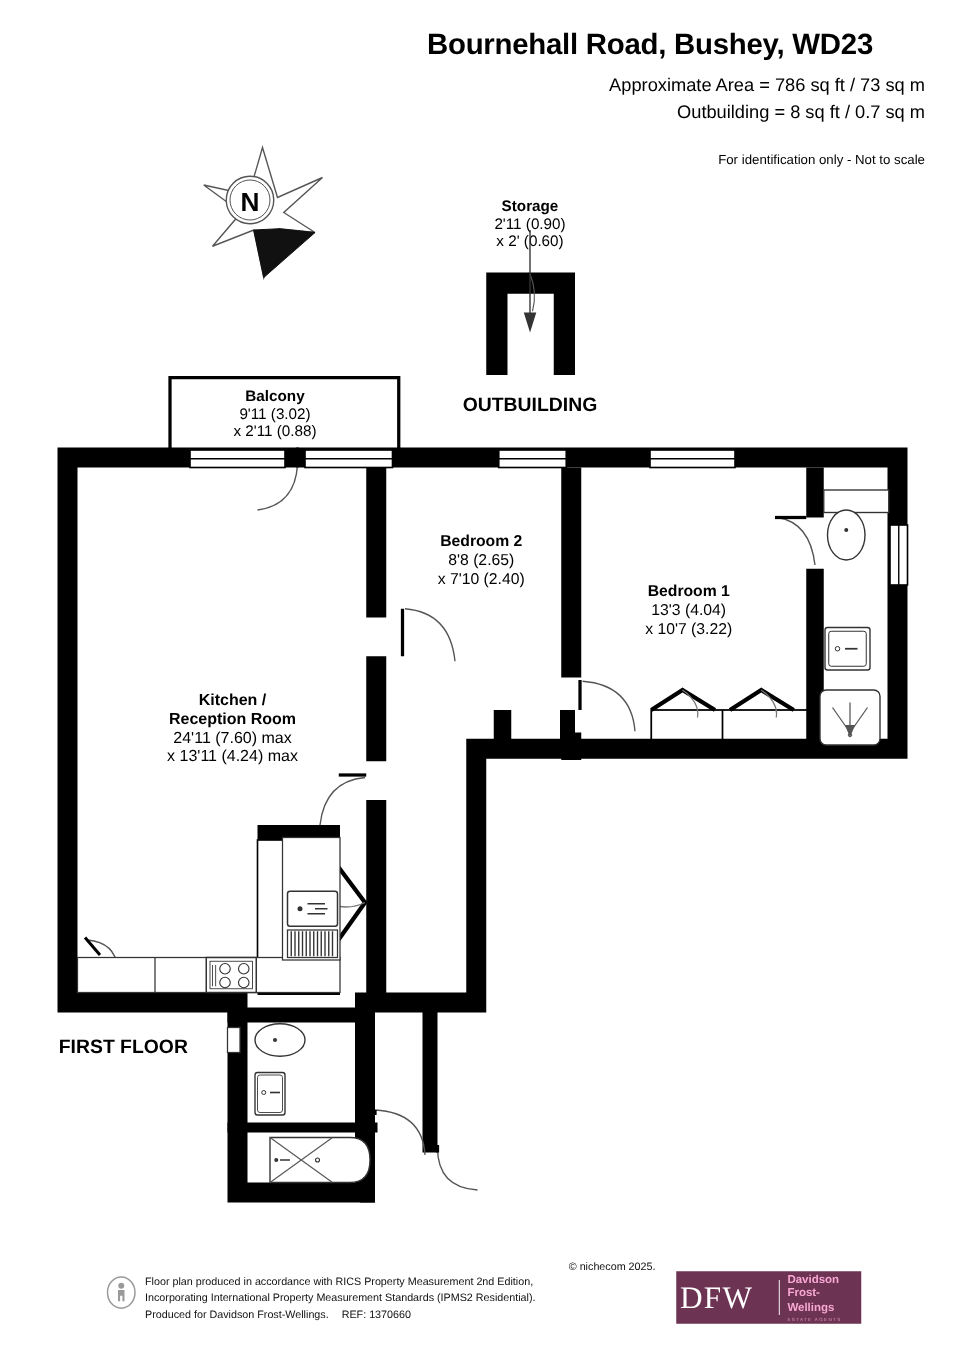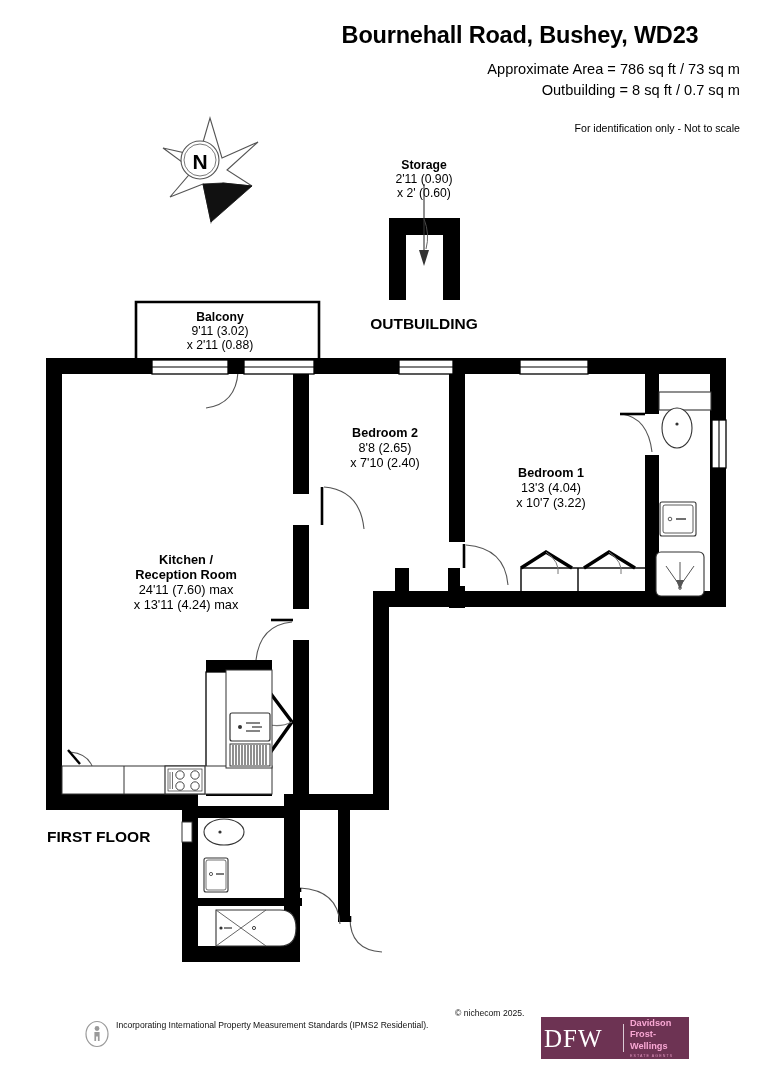--- a/index.html
+++ b/index.html
@@ -385,21 +385,26 @@
 
   <div class="footer"></div>
 
   <svg class="footer-icon" width="26" height="28" viewBox="0 0 26 28">
     <ellipse cx="13" cy="14" rx="11" ry="12.5" fill="none" stroke="#9a9a9a" stroke-width="1.2"></ellipse>
     <circle cx="13" cy="8.5" r="2.4" fill="#9a9a9a"></circle>
     <path d="M 10.4,12 L 15.6,12 L 15.6,21 L 13.9,21 L 13.9,16.5 L 12.1,16.5 L 12.1,21 L 10.4,21 Z" fill="#9a9a9a"></path>
   </svg>
 
   <div class="footer-text">
+    <div class="ln">Floor plan produced in accordance with RICS Property Measurement 2nd Edition,</div>
     <div class="ln">Incorporating International Property Measurement Standards (IPMS2 Residential).</div>
+    <div class="ref-line">
+      <span>Produced for Davidson Frost-Wellings.</span>
+      <span style="padding-left:8px">REF:  1370660</span>
+    </div>
   </div>
 
   <div class="copyright">© nichecom 2025.</div>
 
   <div class="logo">
     <div class="logo-dfw">DFW</div>
     <div class="logo-divider"></div>
     <div class="logo-right">
       <div class="logo-name">Davidson</div>
       <div class="logo-name">Frost-Wellings</div>

